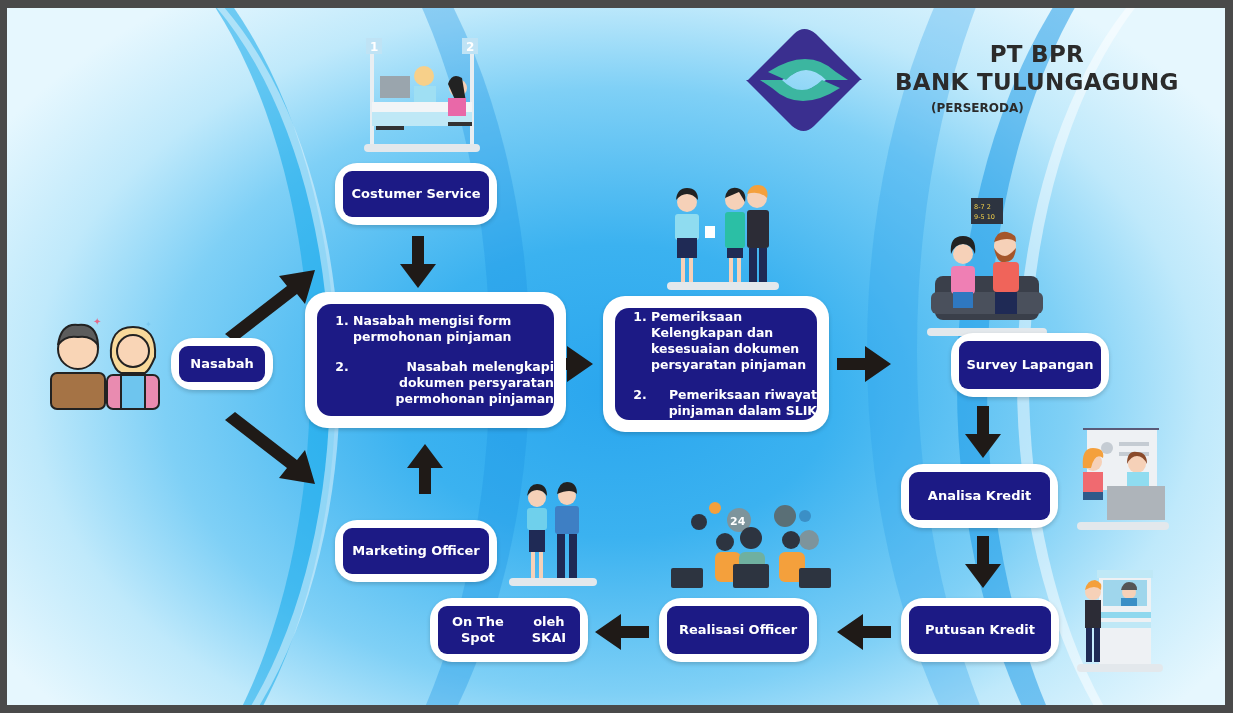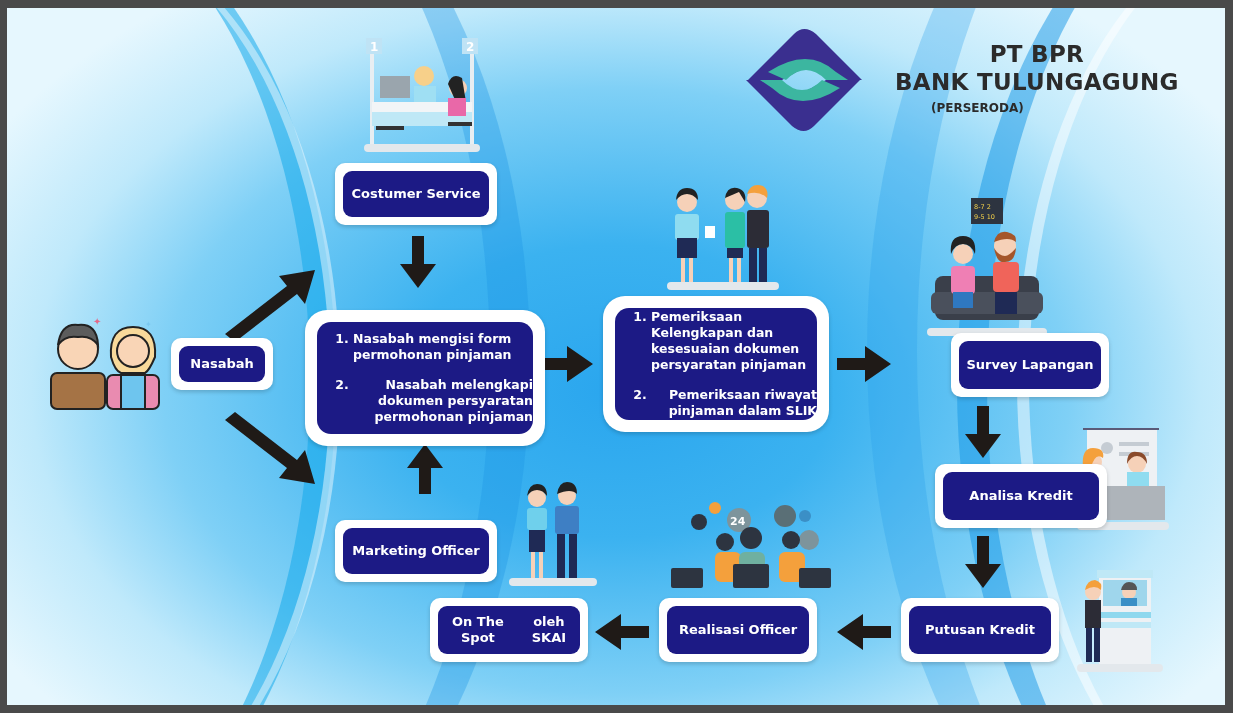--- a/index.html
+++ b/index.html
@@ -1,20 +1,20 @@
 <!DOCTYPE html>
 <html><head>
 <meta charset="utf-8">
 <style>
   html, body { margin:0; padding:0; }
   body { width:1233px; height:713px; background:#4a4a4a; position:relative; overflow:hidden; font-family:"DejaVu Sans", sans-serif; }
   #canvas { position:absolute; left:7px; top:8px; width:1218px; height:697px; overflow:hidden;
     background: radial-gradient(ellipse 60% 70% at 50% 55%, #2aa6ee 0%, #3bb2f0 30%, #7fd0f6 62%, #bfe9fb 80%, #e6f7fe 100%); }
   .swoosh { position:absolute; border-radius:50%; border-style:solid; border-color:transparent; }
-  .box { position:absolute; background:#ffffff; border-radius:10px; box-shadow:0 2px 4px rgba(0,0,0,.18); }
+  .box { position:absolute; background:#ffffff; border-radius:22px; box-shadow:0 2px 4px rgba(0,0,0,.18); }
   .box .inner { position:absolute; left:8px; top:8px; right:8px; bottom:8px; background:#1c1a85; border-radius:9px;
     color:#fff; font-weight:bold; font-size:13px; display:flex; align-items:center; justify-content:center; text-align:center; line-height:16px; }
   .box.big .inner { left:12px; top:12px; right:12px; bottom:12px; border-radius:14px; justify-content:flex-start; align-items:center; padding-left:12px; }
   .box.big { border-radius:22px; }
   ol.steps { margin:0; padding:0 0 0 24px; font-size:12.5px; line-height:16px; text-align:left; }
   ol.steps li { margin-bottom:14px; }
   ol.steps li:last-child { margin-bottom:0;text-align:right; }
   .arrow { position:absolute; }
   .logo-text { position:absolute; left:888px; top:32px; color:#2b2b2b; font-weight:bold; font-family:"DejaVu Sans", sans-serif; }
   .logo-text .l1, .logo-text .l2 { font-size:23px; line-height:28px; letter-spacing:0.3px;text-align:center; }
@@ -220,21 +220,21 @@
   </svg>
 
   <div class="box" style="left:164px;top:330px;width:102px;height:52px;">
     <div class="inner">Nasabah</div>
   </div>
 
   <div class="box" style="left:328px;top:155px;width:162px;height:62px;">
     <div class="inner">Costumer Service</div>
   </div>
 
-  <div class="box big" style="left:298px;top:302px;width:240px;height:136px;">
+  <div class="box big" style="left:298px;top:284px;width:261px;height:136px;">
     <div class="inner">
       <ol class="steps">
         <li>Nasabah mengisi form permohonan pinjaman</li>
         <li>Nasabah melengkapi dokumen persyaratan permohonan pinjaman</li>
       </ol>
     </div>
   </div>
 
   <div class="box big" style="left:596px;top:288px;width:226px;height:136px;">
     <div class="inner">
@@ -246,21 +246,21 @@
   </div>
 
   <div class="box" style="left:328px;top:512px;width:162px;height:62px;">
     <div class="inner">Marketing Officer</div>
   </div>
 
   <div class="box" style="left:944px;top:325px;width:158px;height:64px;">
     <div class="inner">Survey Lapangan</div>
   </div>
 
-  <div class="box" style="left:894px;top:456px;width:172px;height:64px;margin-left:34px;">
+  <div class="box" style="left:894px;top:456px;width:157px;height:64px;">
     <div class="inner">Analisa Kredit</div>
   </div>
 
   <div class="box" style="left:894px;top:590px;width:158px;height:64px;">
     <div class="inner">Putusan Kredit</div>
   </div>
 
   <div class="box" style="left:652px;top:590px;width:158px;height:64px;">
     <div class="inner">Realisasi Officer</div>
   </div>

